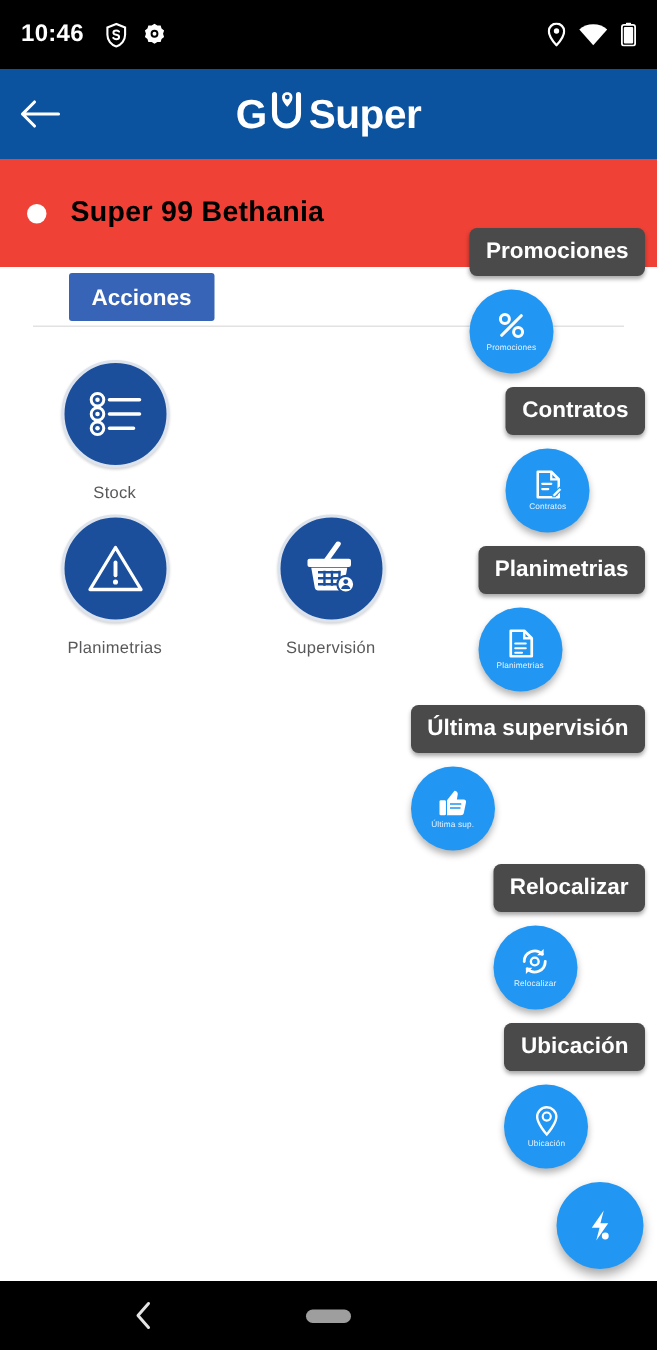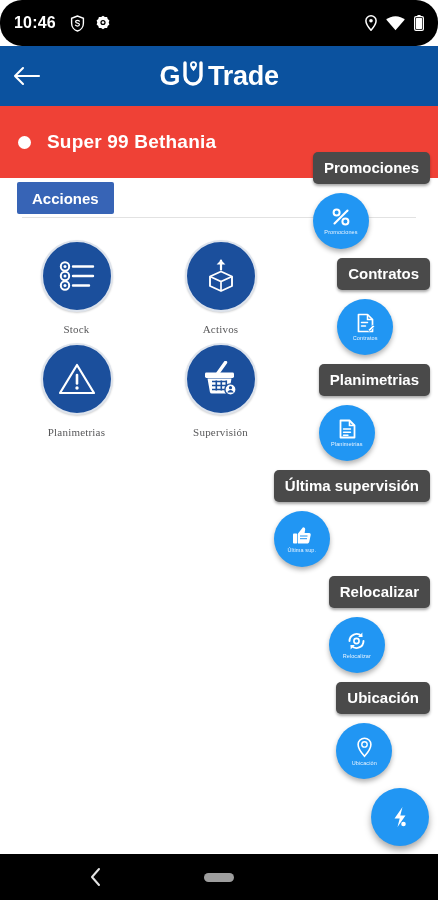--- a/index.html
+++ b/index.html
@@ -8,21 +8,21 @@
     font-family: "Liberation Sans", sans-serif;
     background: #000;
     overflow: hidden;
   }
   .phone { position: relative; width: 438px; height: 900px; background: #ffffff; }
 
   
   .statusbar {
     position: absolute; top: 0; left: 0; width: 438px; height: 46px;
     background: #000; color: #fff;
-    display: flex; align-items: center; padding: 0 14px; border-radius: 22px;
+    display: flex; align-items: center; padding: 0 14px;
   }
   .sb-time { font-size: 16px; font-weight: bold; letter-spacing: .2px; }
   .sb-left-icons { display: flex; align-items: center; gap: 10px; margin-left: 14px; }
   .sb-right { margin-left: auto; display: flex; align-items: center; gap: 9px; }
   .sb-ico { display: inline-flex; align-items: center; }
 
   
   .appbar {
     position: absolute; top: 46px; left: 0; width: 438px; height: 60px;
     background: #0b529f; display: flex; align-items: center;
@@ -40,39 +40,39 @@
 
   
   .banner {
     position: absolute; top: 106px; left: 0; width: 438px; height: 72px;
     background: #ef4136; display: flex; align-items: center; padding: 0 18px;
   }
   .banner-dot {
     width: 13px; height: 13px; border-radius: 50%; background: #fff; flex: none;
   }
   .banner-text {
-    color: #ffffff; font-size: 19px; font-weight: bold; margin-left: 16px; letter-spacing: .2px;
+    color: #000000; font-size: 19px; font-weight: bold; margin-left: 16px; letter-spacing: .2px;
   }
 
   
   .content { position: absolute; top: 178px; left: 0; width: 438px; bottom: 46px; background: #fff; }
 
-  .tabstrip { position: relative; height: 40px; padding-left: 17px; }
+  .tabstrip { position: relative; height: 40px; padding-left: 46px; }
   .tab {
     display: inline-flex; align-items: center; justify-content: center;
     height: 32px; padding: 0 15px; margin-top: 4px;
     background: #3764b6; color: #ffffff; font-size: 15px; font-weight: bold;
     border-radius: 2px;
   }
   .tab-underline {
     position: absolute; left: 22px; right: 22px; bottom: 0; height: 1px; background: #e2e2e2;
   }
 
   .grid { padding: 14px 0 0 0; }
-  .grid-row { display: flex; font-family: Liberation Serif, serif; }
+  .grid-row { display: flex; }
   .grid-cell {
     width: 135px; margin-left: 9px; display: flex; flex-direction: column;
     align-items: center; padding-top: 8px;
   }
   .circle-btn {
     width: 72px; height: 72px; border-radius: 50%;
     background: #1b4f9c; border: 2px solid #dde3ec;
     display: flex; align-items: center; justify-content: center;
     box-shadow: 0 1px 2px rgba(0,0,0,.18);
   }
@@ -172,21 +172,21 @@
     </div>
     <div class="brand">
       <span class="brand-text">G</span>
       <span style="margin:0 1px 3px -1px;">
         <svg width="26" height="32" viewBox="0 0 26 32">
           <path d="M5 4v13c0 4.4 3.6 8 8 8s8-3.6 8-8V4" fill="none" stroke="#fff" stroke-width="3.4" stroke-linecap="round"></path>
           <path d="M13.5 1.5c-2.4 0-4.3 1.9-4.3 4.3 0 3.2 4.3 7.6 4.3 7.6s4.3-4.4 4.3-7.6c0-2.4-1.9-4.3-4.3-4.3z" fill="#fff" stroke="#0b529f" stroke-width="1.6"></path>
           <circle cx="13.5" cy="5.7" r="1.6" fill="#0b529f"></circle>
         </svg>
       </span>
-      <span class="brand-text">Trade</span>
+      <span class="brand-text">Super</span>
     </div>
   </div>
 
   <div class="banner">
     <span class="banner-dot"></span>
     <span class="banner-text">Super 99 Bethania</span>
   </div>
 
   <div class="content">
 
@@ -209,33 +209,20 @@
                 <circle cx="6" cy="25.5" r="4.2" fill="none" stroke="#fff" stroke-width="2"></circle>
                   <circle cx="6" cy="25.5" r="1.5" fill="#fff"></circle>
                 <path d="M14 6.5h20M14 16h20M14 25.5h16" stroke="#fff" stroke-width="2.4" stroke-linecap="round"></path>
               </svg>
             </span>
           </div>
           <div class="cell-label">Stock</div>
         </div>
 
 
-        <div class="grid-cell">
-          <div class="circle-btn">
-            <span>
-              <svg width="36" height="36" viewBox="0 0 36 36">
-                <path d="M18 13.5 7 18.5v9.5l11 5 11-5v-9.5l-11-5z" fill="none" stroke="#fff" stroke-width="1.9" stroke-linejoin="round"></path>
-                <path d="M7 18.5 18 23.5l11-5M18 23.5V33" fill="none" stroke="#fff" stroke-width="1.7"></path>
-                <path d="M18 11.5V2.5" fill="none" stroke="#fff" stroke-width="2.2" stroke-linecap="round"></path>
-                <path d="M13.6 6.6 18 2l4.4 4.6z" fill="#fff"></path>
-              </svg>
-            </span>
-          </div>
-          <div class="cell-label">Activos</div>
-        </div>
 
       </div>
 
       <div class="grid-row">
 
         <div class="grid-cell">
           <div class="circle-btn">
             <span>
               <svg width="38" height="34" viewBox="0 0 38 34">
                 <path d="M19 3 36 31H2L19 3z" fill="none" stroke="#fff" stroke-width="2.2" stroke-linejoin="round"></path>

